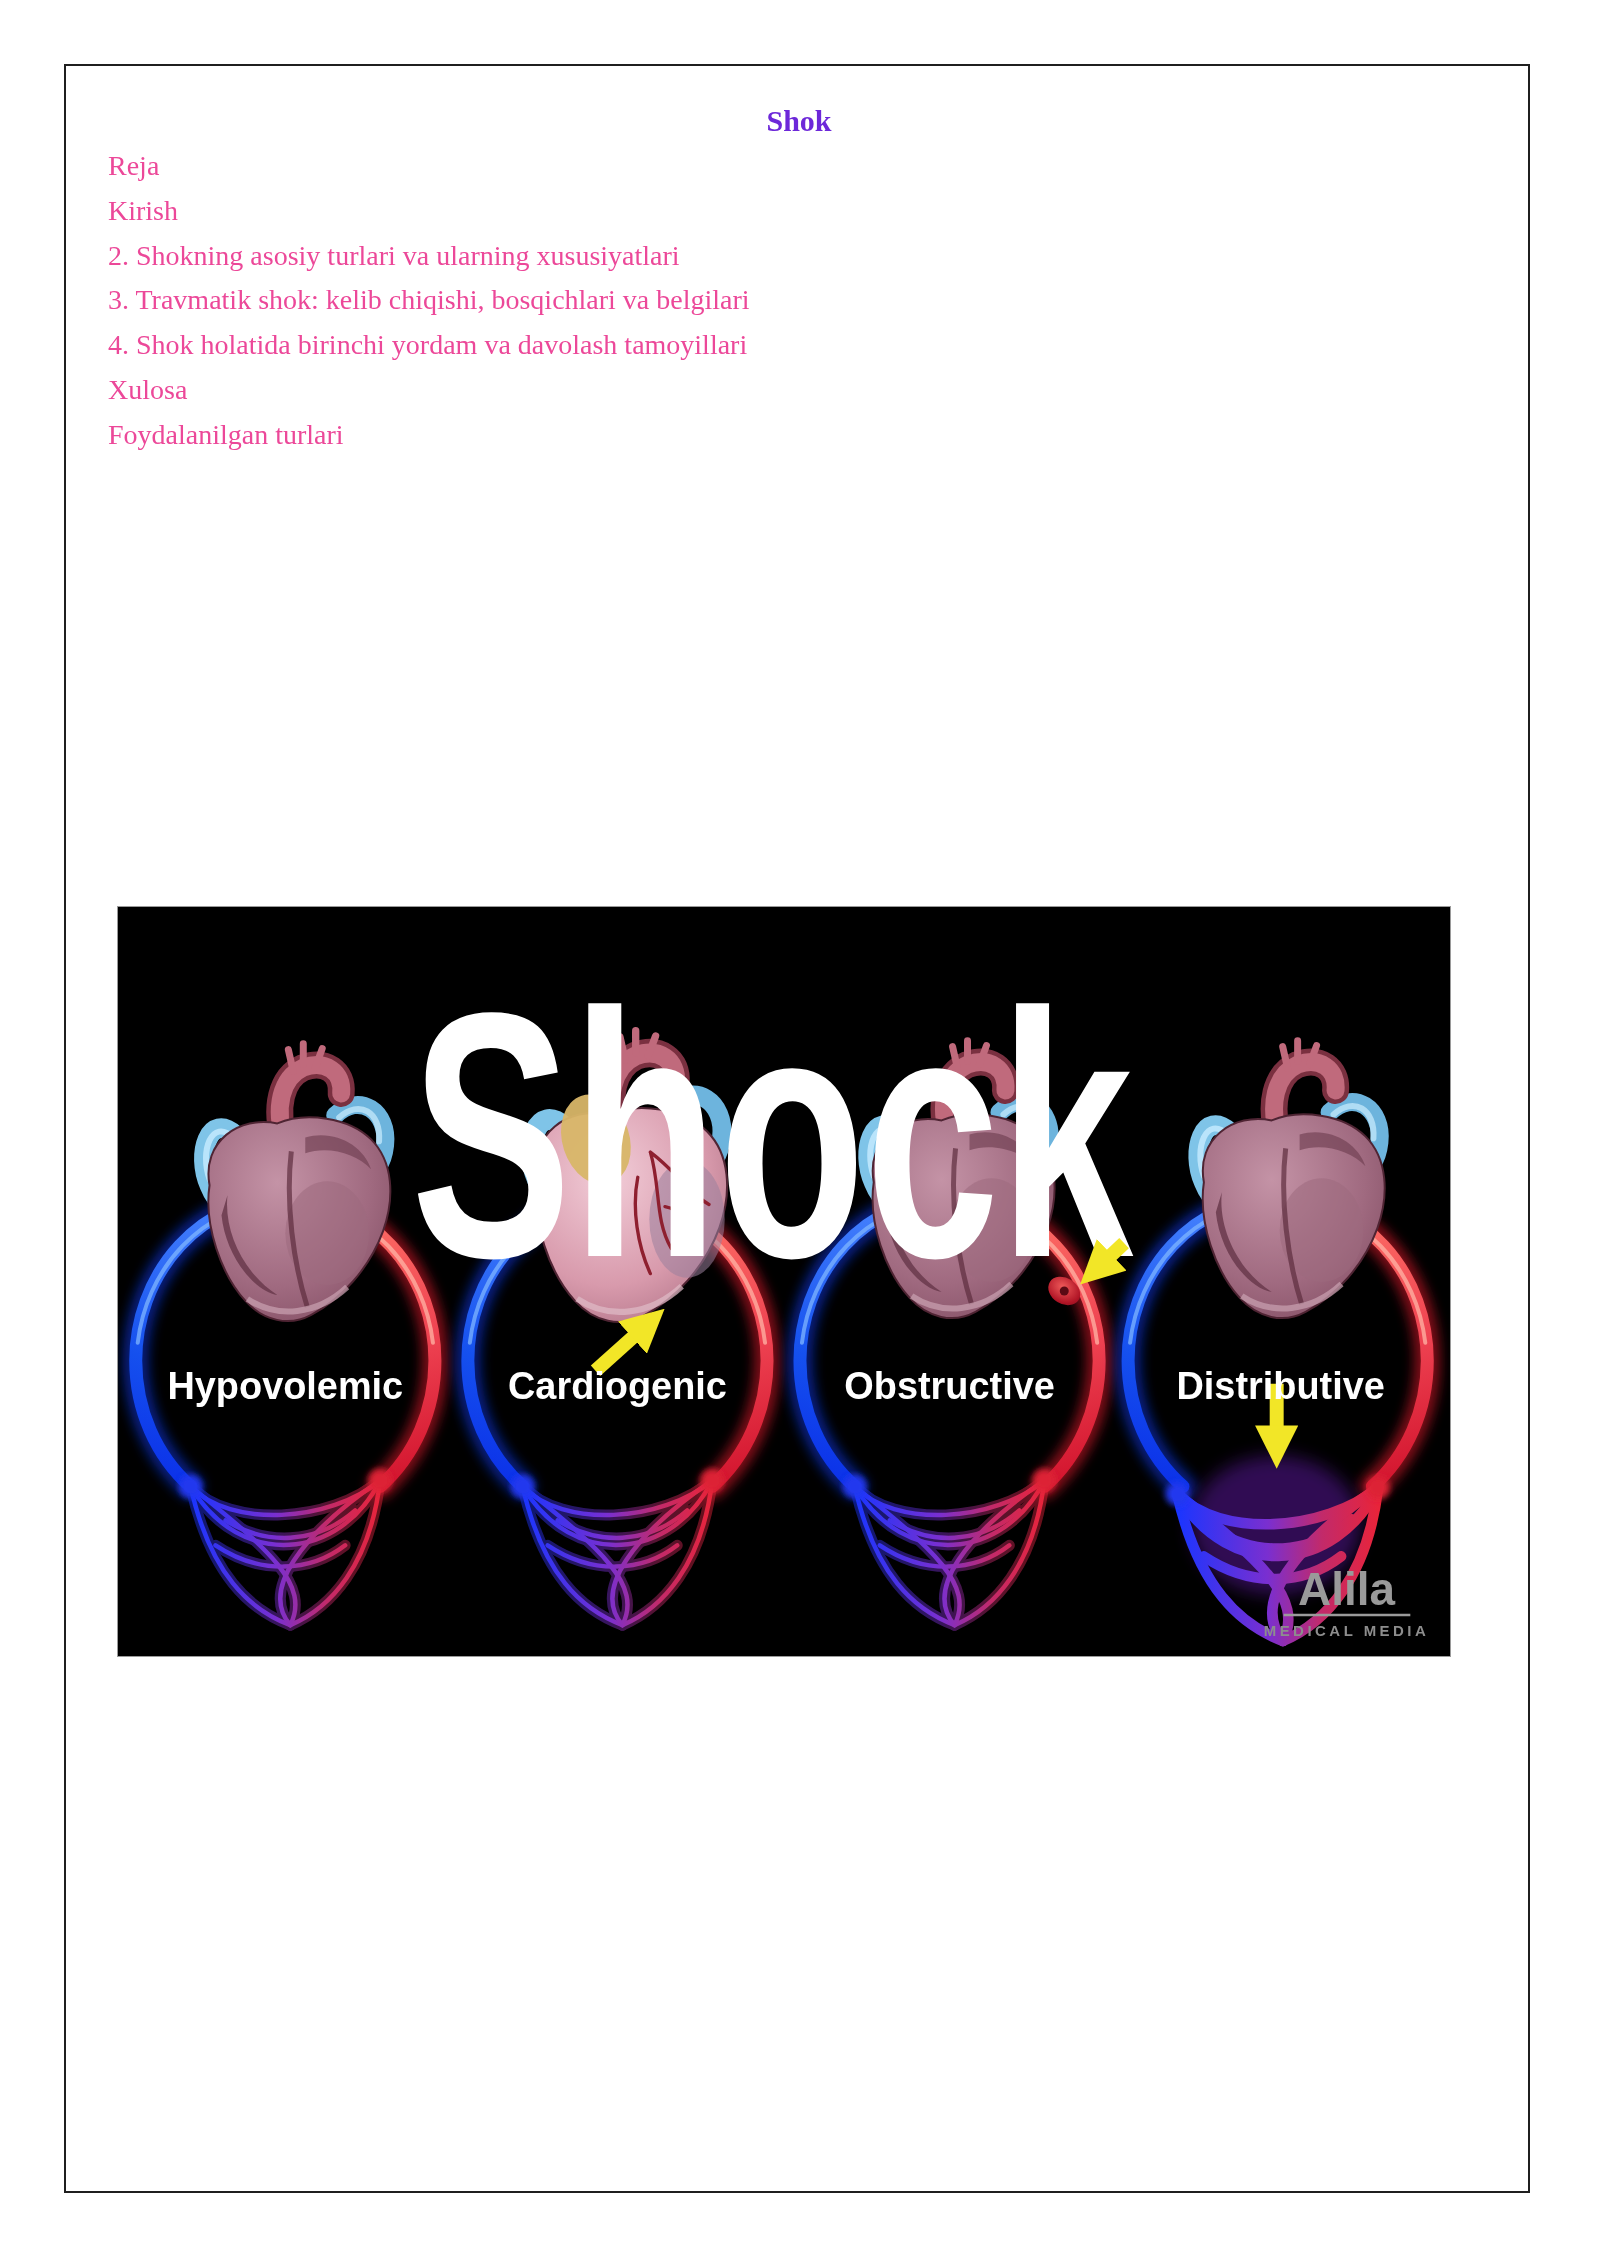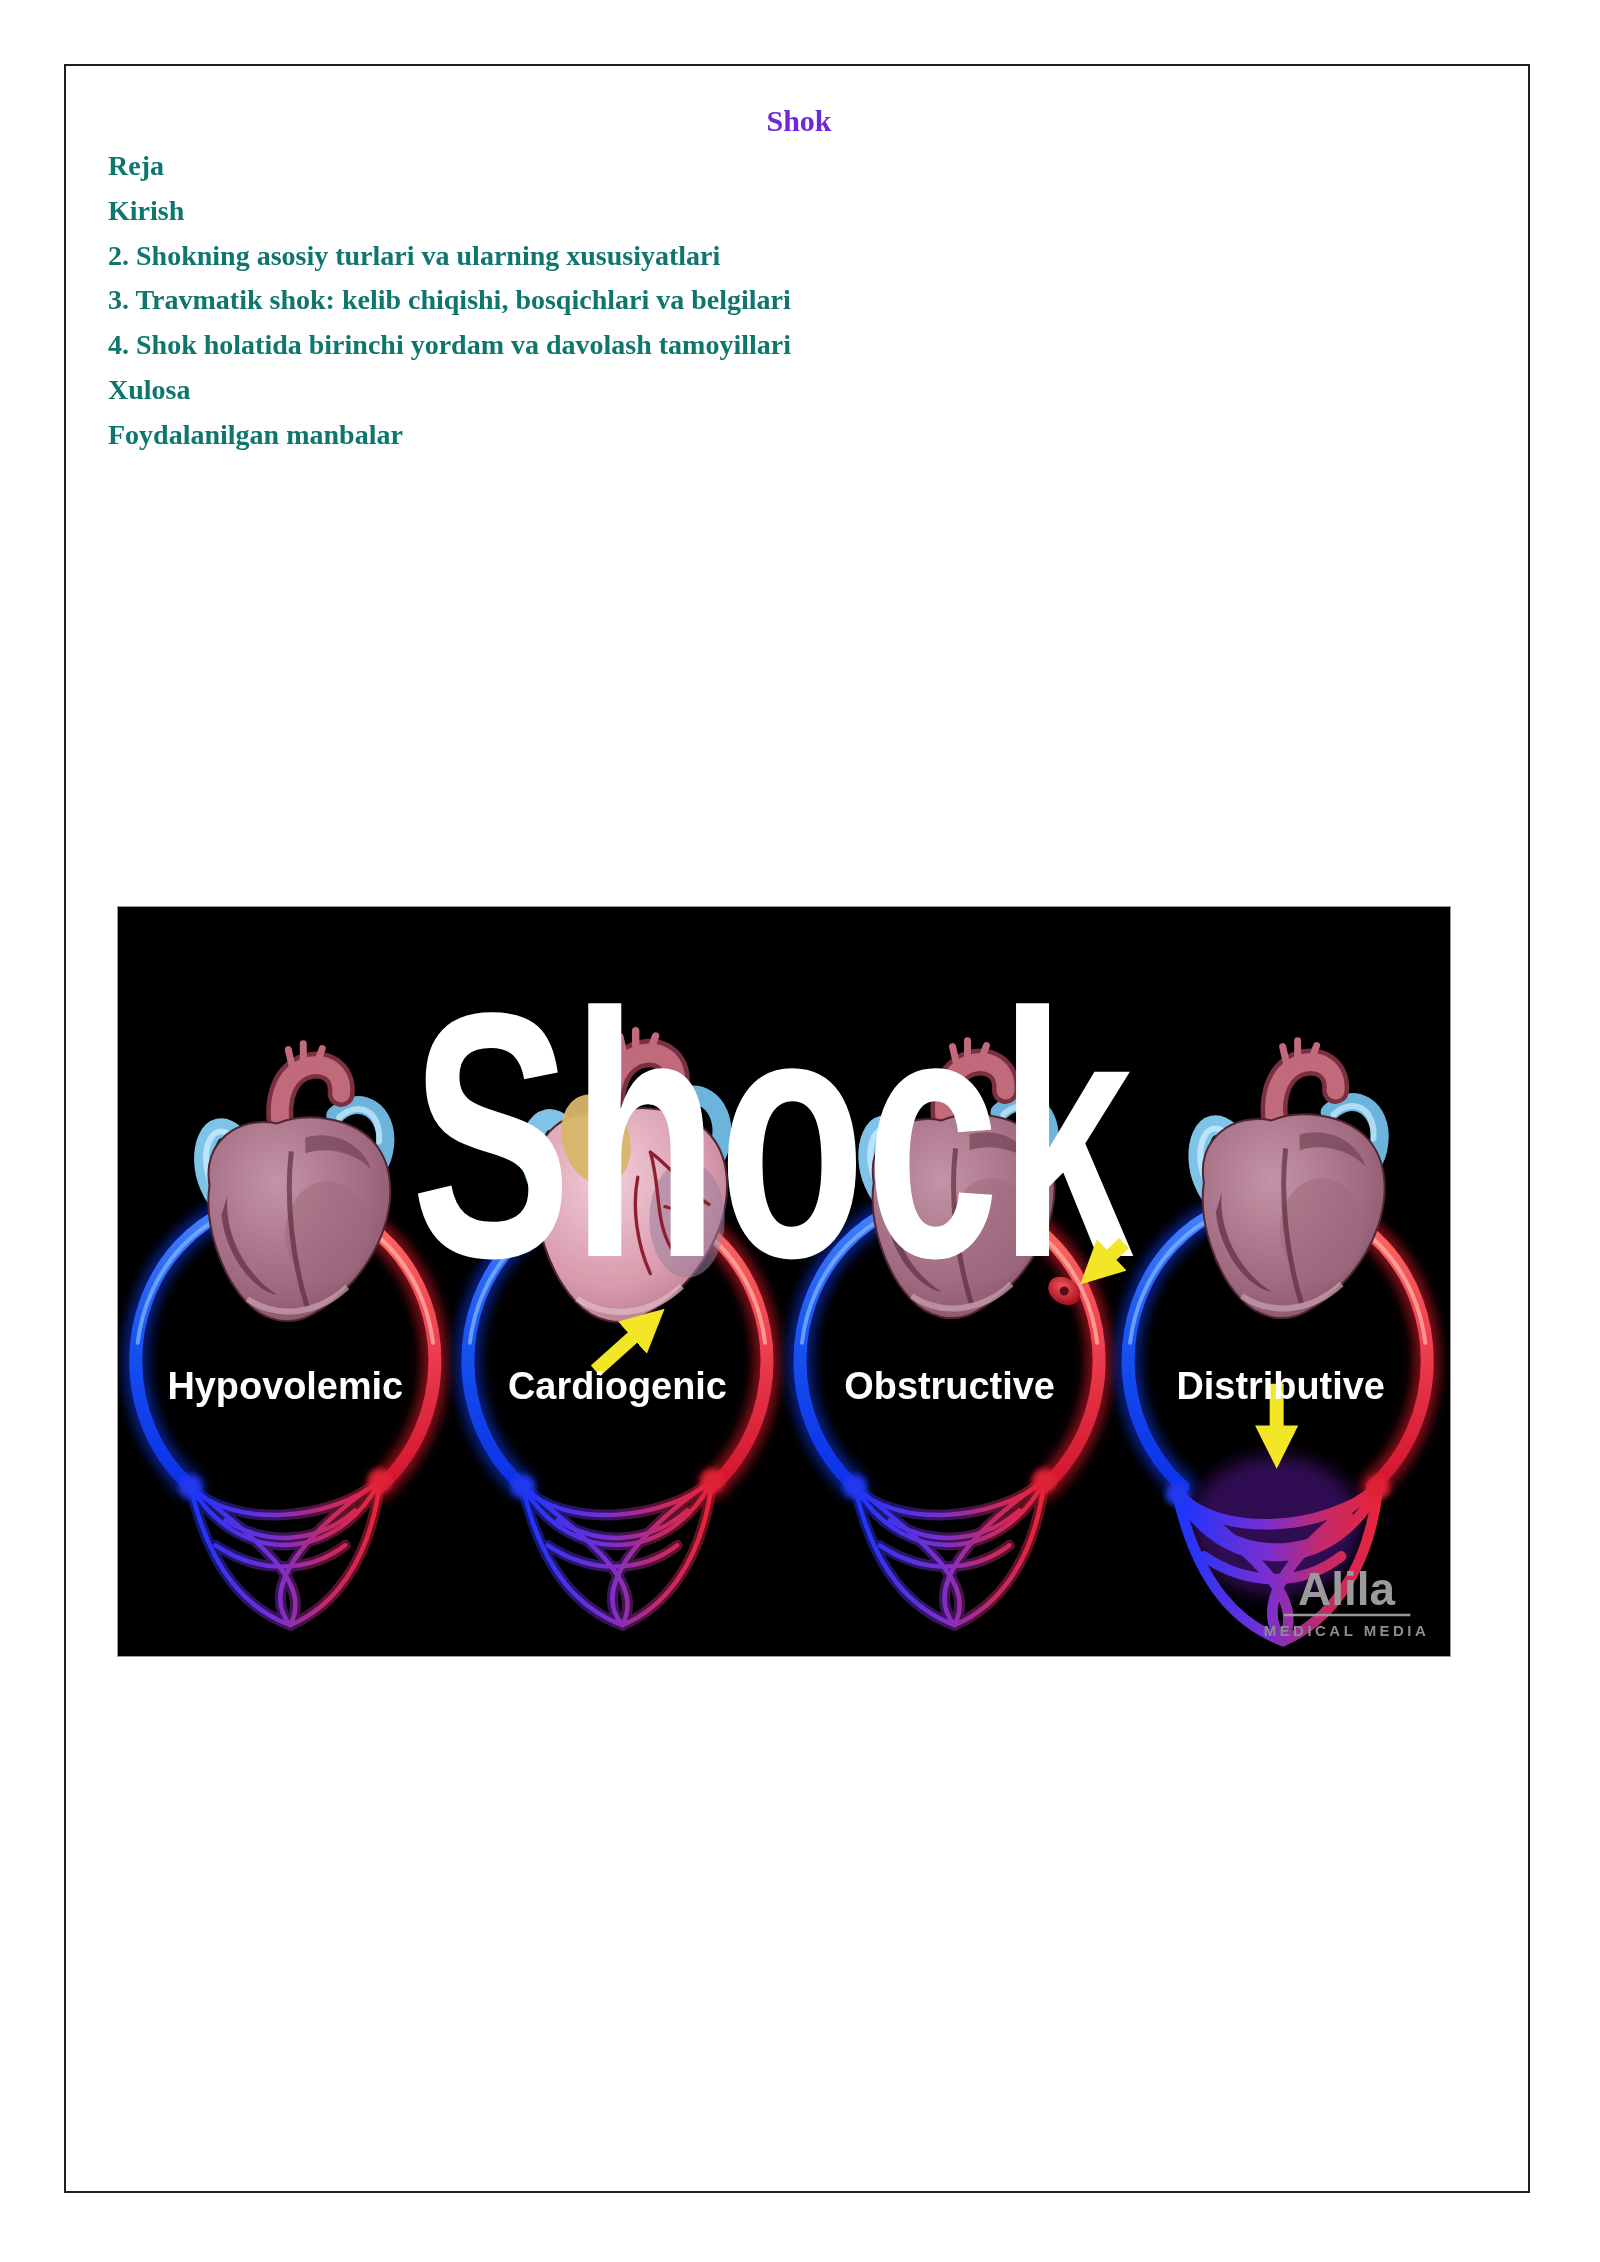--- a/index.html
+++ b/index.html
@@ -10,21 +10,21 @@
   .page-border{
     position:absolute;left:64px;top:64px;width:1466px;height:2129px;
     border:2px solid #1f1f1f;box-sizing:border-box;
   }
   .doc-title{
     position:absolute;left:64px;top:104px;width:1470px;margin:0;
     text-align:center;font-size:30px;font-weight:bold;color:#6d28d9;
   }
   .doc-lines{
     position:absolute;left:108px;top:144px;right:110px;
-    font-size:28px;font-weight:bold;color:#0f766e;line-height:44.8px;
+    font-size:28px;font-weight:normal;color:#ec4899;line-height:44.8px;
   }
   .doc-lines p{margin:0;}
   .figure{
     position:absolute;left:99px;top:906px;width:1334px;height:751px;
     border:1px solid #9a9a9a;box-sizing:border-box;background:#000;margin-left:18px;
   }
   .figure svg{display:block;width:100%;height:100%;}
   .plabel{
     font-family:"Liberation Sans",sans-serif;font-size:38px;font-weight:600;
     fill:#ffffff;text-anchor:middle;
@@ -46,21 +46,21 @@
 
 <p class="doc-title">Shok</p>
 
 <div class="doc-lines">
   <p>Reja</p>
   <p>Kirish</p>
   <p>2. Shokning asosiy turlari va ularning xususiyatlari</p>
   <p>3. Travmatik shok: kelib chiqishi, bosqichlari va belgilari</p>
   <p>4. Shok holatida birinchi yordam va davolash tamoyillari</p>
   <p>Xulosa</p>
-  <p>Foydalanilgan manbalar</p>
+  <p>Foydalanilgan turlari</p>
 </div>
 
 <div class="figure">
 <svg viewBox="0 0 1334 751" xmlns="http://www.w3.org/2000/svg" xmlns:xlink="http://www.w3.org/1999/xlink">
   <defs>
     <filter id="b6" x="-60%" y="-60%" width="220%" height="220%">
           <feGaussianBlur stdDeviation="6"></feGaussianBlur>
         </filter>
     <filter id="b3" x="-60%" y="-60%" width="220%" height="220%">
           <feGaussianBlur stdDeviation="3"></feGaussianBlur>

